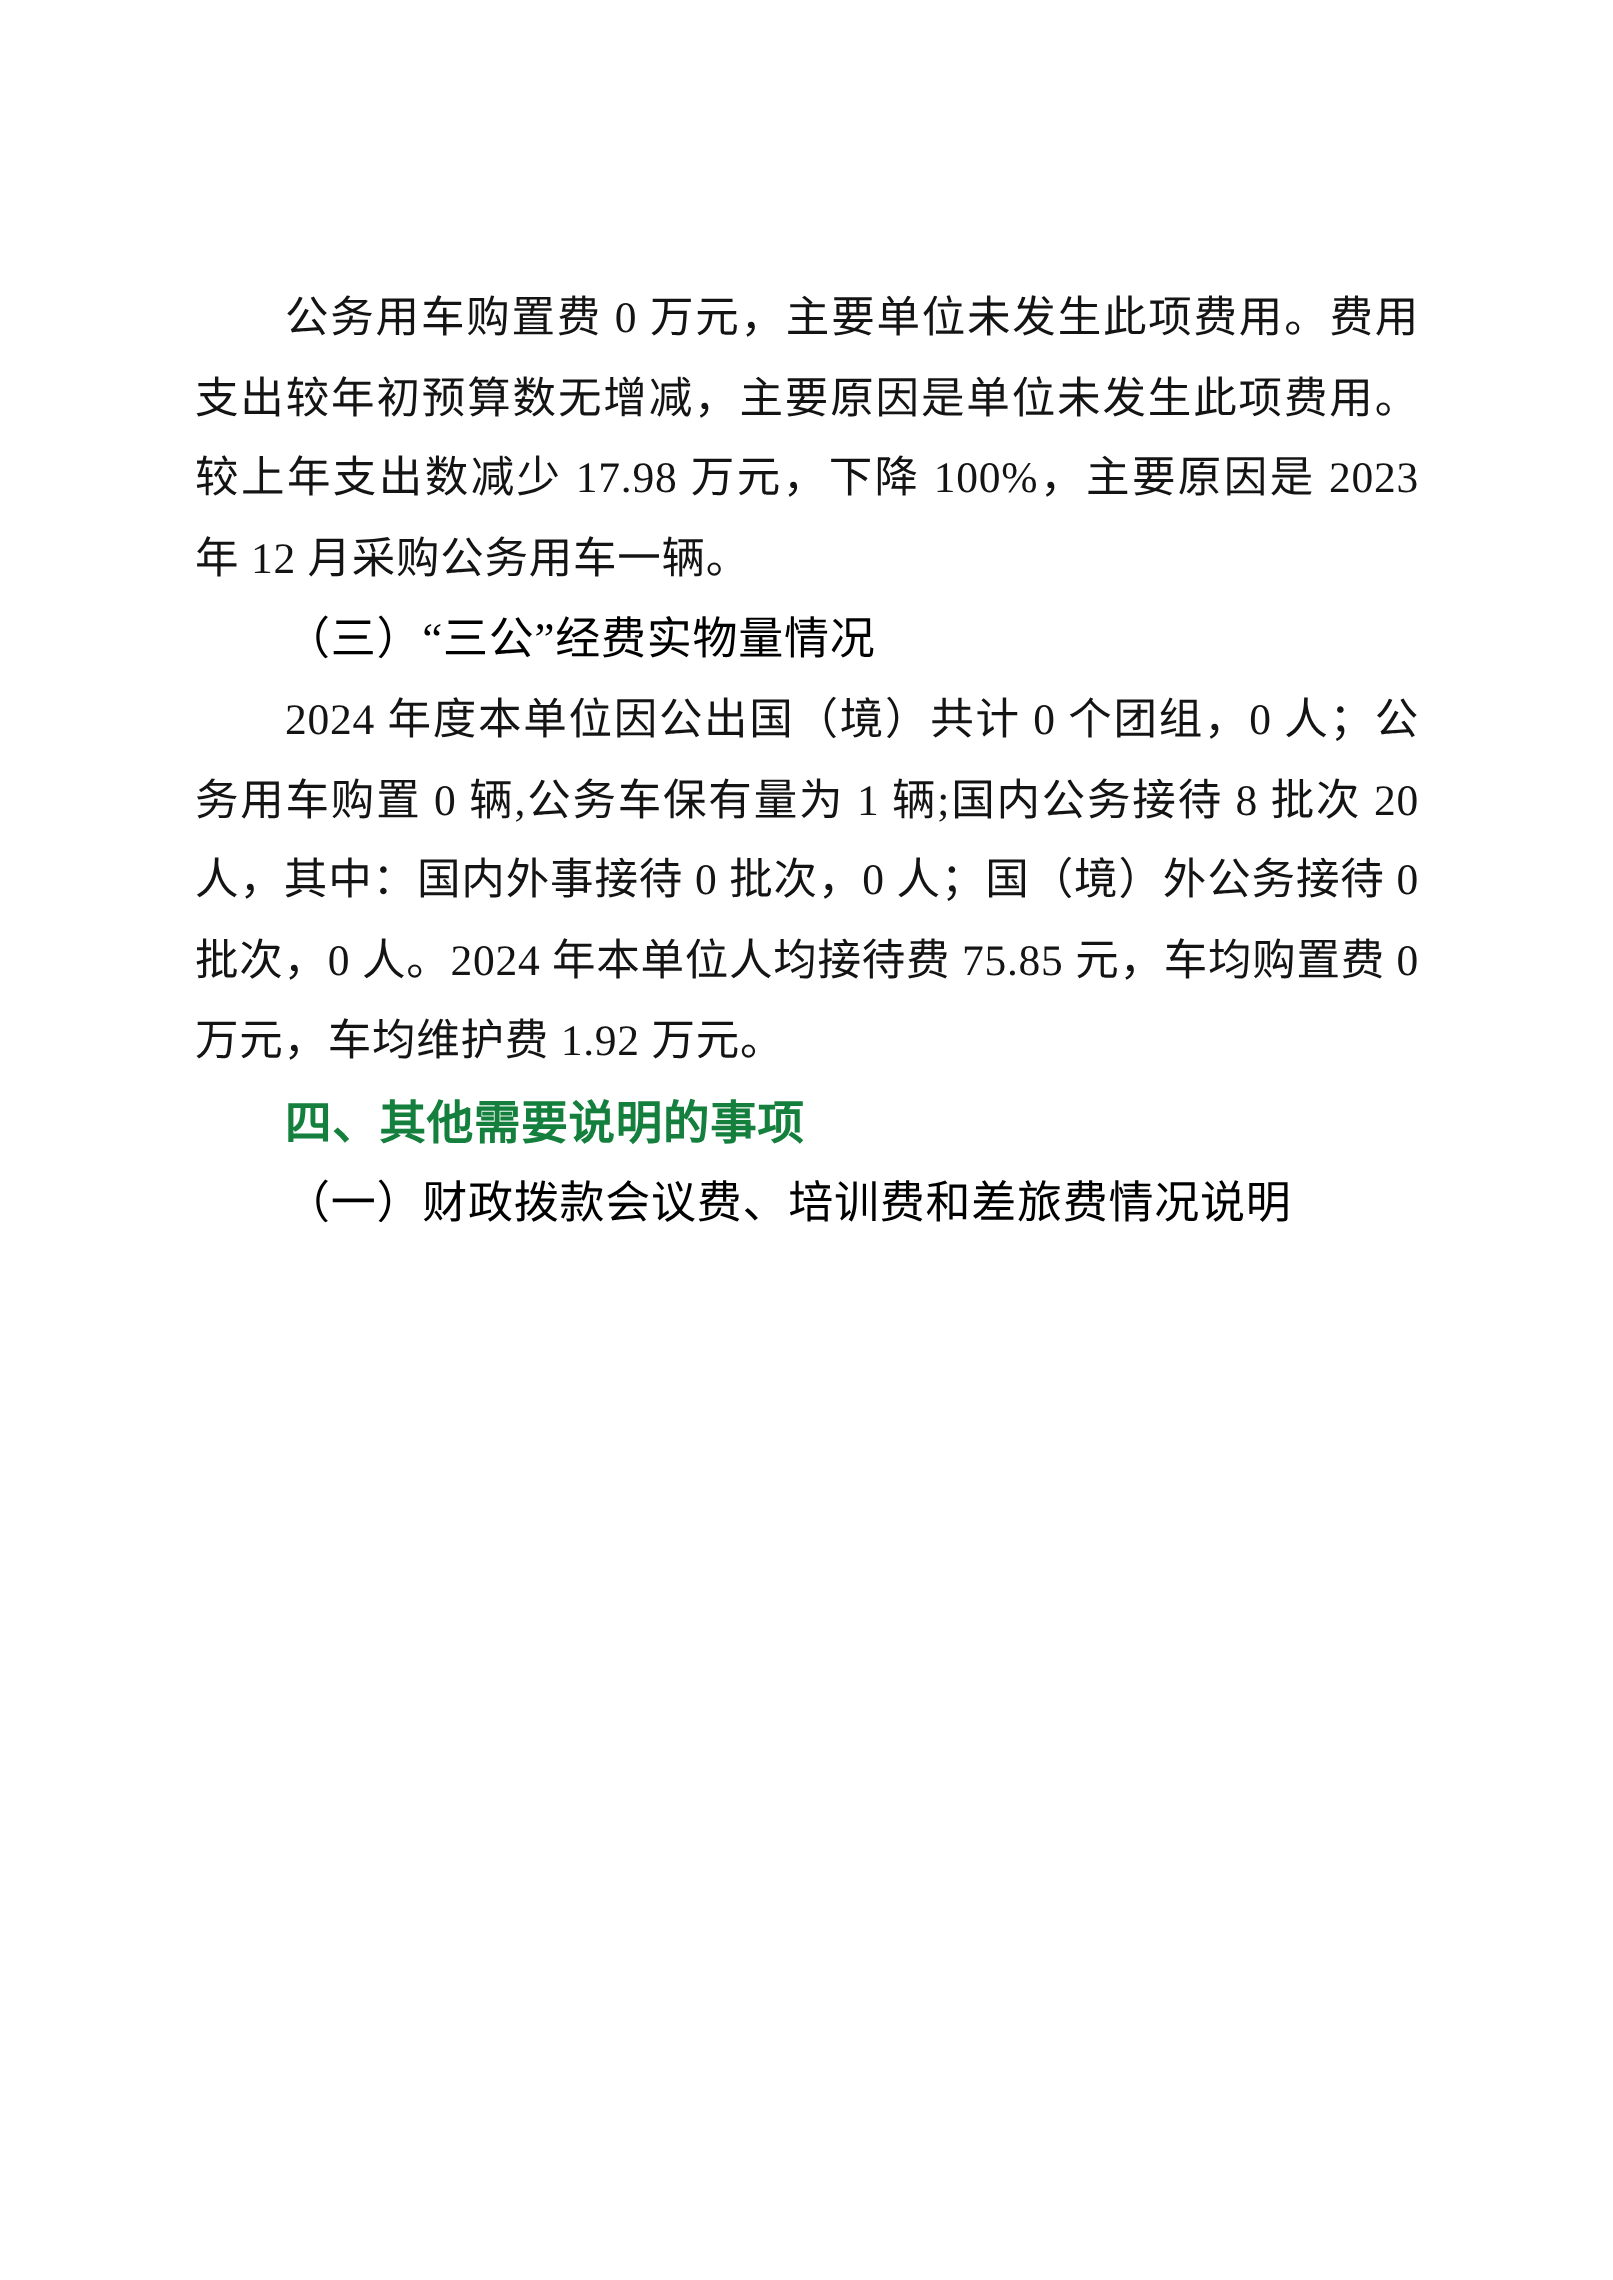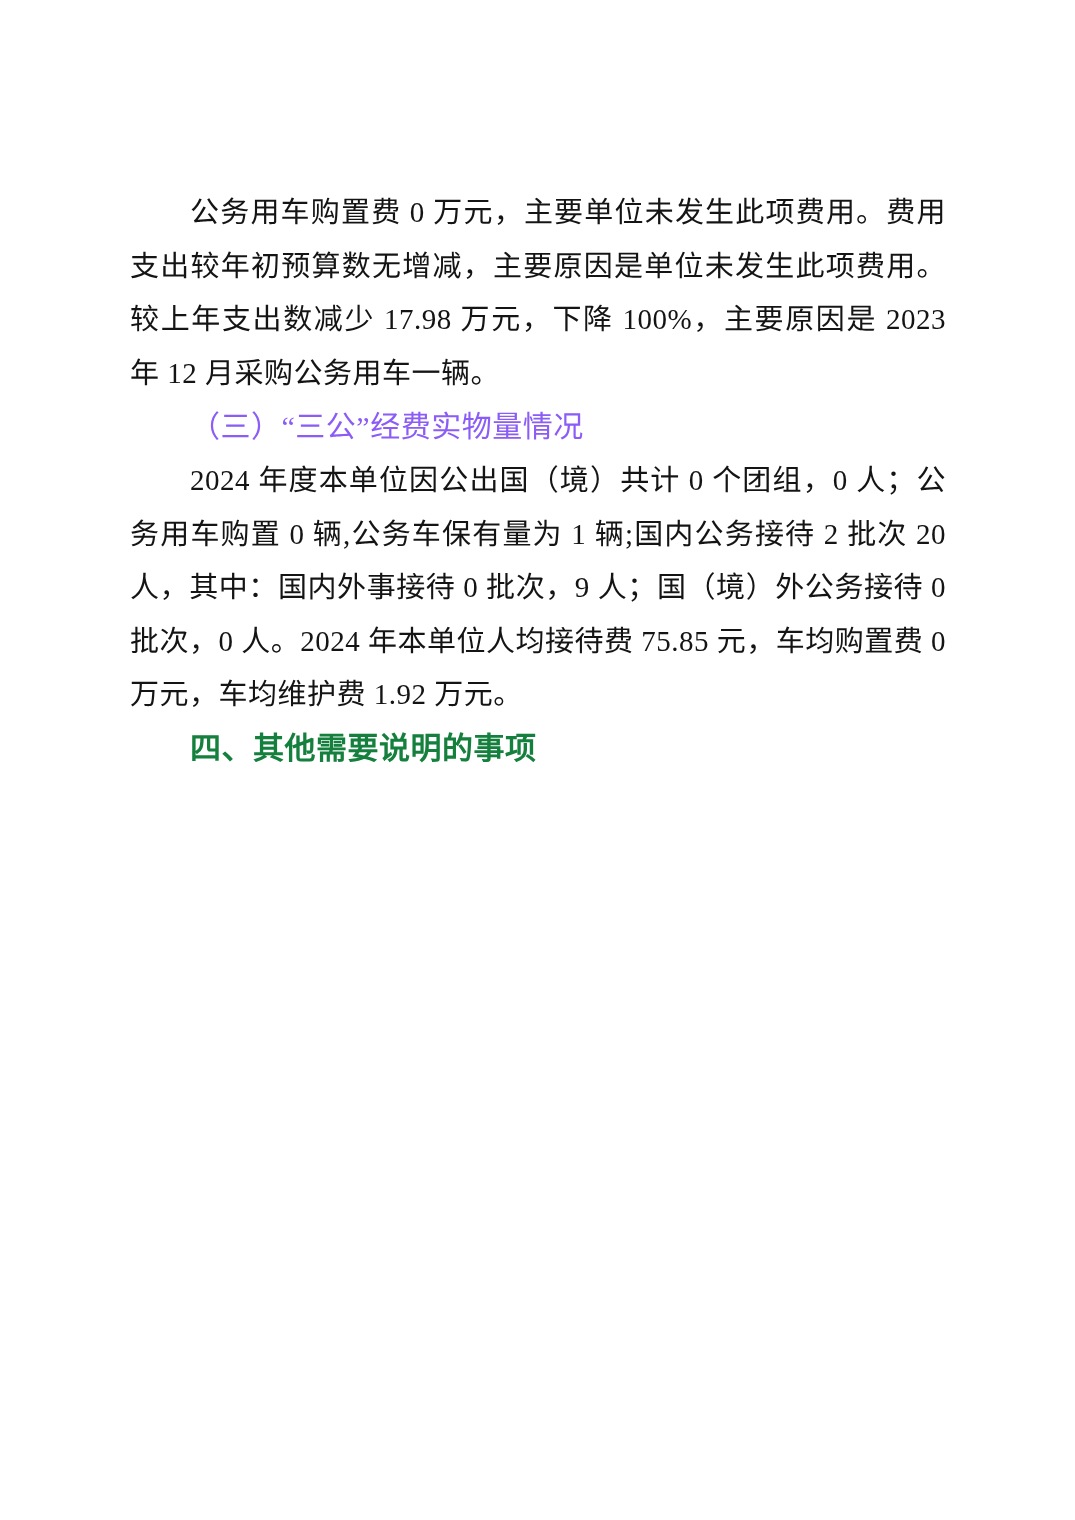--- a/index.html
+++ b/index.html
@@ -32,21 +32,21 @@
     color: #141414;
     letter-spacing: 0.5px;
   }
   .heading-kai {
     margin: 0;
     font-family: "Liberation Serif", "DejaVu Serif", serif;
     font-size: 30px;
     line-height: 53.6px;
     text-indent: 60px;
     font-weight: normal;
-    color: #8b5cf6;
+    color: #000000;
     letter-spacing: 0.5px;
   }
   .heading-bold {
     margin: 0;
     font-family: "Liberation Sans", "DejaVu Sans", sans-serif;
     font-size: 31px;
     line-height: 53.6px;
     text-indent: 60px;
     font-weight: bold;
     color: #15803d;
@@ -63,18 +63,19 @@
     white-space: nowrap;
   }
 </style>
 </head>
 <body>
 
 <div class="page">
   <div class="content">
     <p class="para">公务用车购置费 0 万元，主要单位未发生此项费用。费用支出较年初预算数无增减，主要原因是单位未发生此项费用。较上年支出数减少 17.98 万元，下降 100%，主要原因是 2023 年 12 月采购公务用车一辆。</p>
     <p class="heading-kai">（三）“三公”经费实物量情况</p>
-    <p class="para">2024 年度本单位因公出国（境）共计 0 个团组，0 人；公务用车购置 0 辆,公务车保有量为 1 辆;国内公务接待 2 批次 20 人，其中：国内外事接待 0 批次，9 人；国（境）外公务接待 0 批次，0 人。2024 年本单位人均接待费 75.85 元，车均购置费 0 万元，车均维护费 1.92 万元。</p>
+    <p class="para">2024 年度本单位因公出国（境）共计 0 个团组，0 人；公务用车购置 0 辆,公务车保有量为 1 辆;国内公务接待 8 批次 20 人，其中：国内外事接待 0 批次，0 人；国（境）外公务接待 0 批次，0 人。2024 年本单位人均接待费 75.85 元，车均购置费 0 万元，车均维护费 1.92 万元。</p>
     <p class="heading-bold">四、其他需要说明的事项</p>
+    <p class="heading-kai">（一）财政拨款会议费、培训费和差旅费情况说明</p>
   </div>
 
   <div class="footer-pagenum">- 5 -</div>
 </div>
 
 </body></html>

